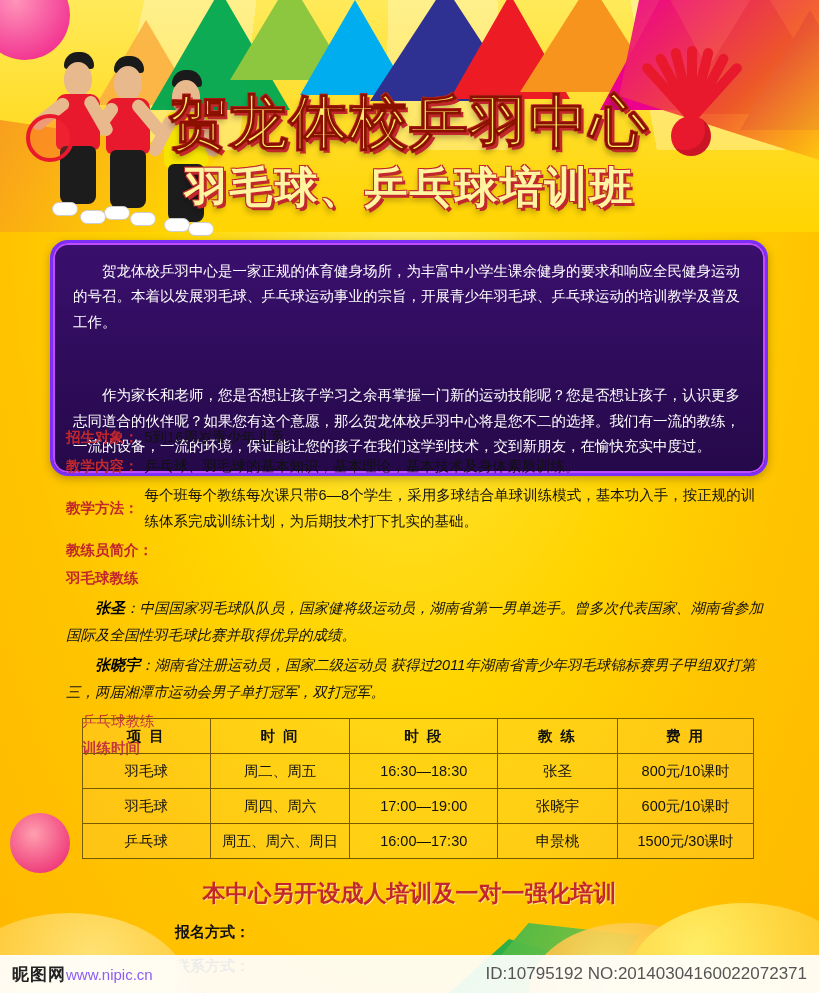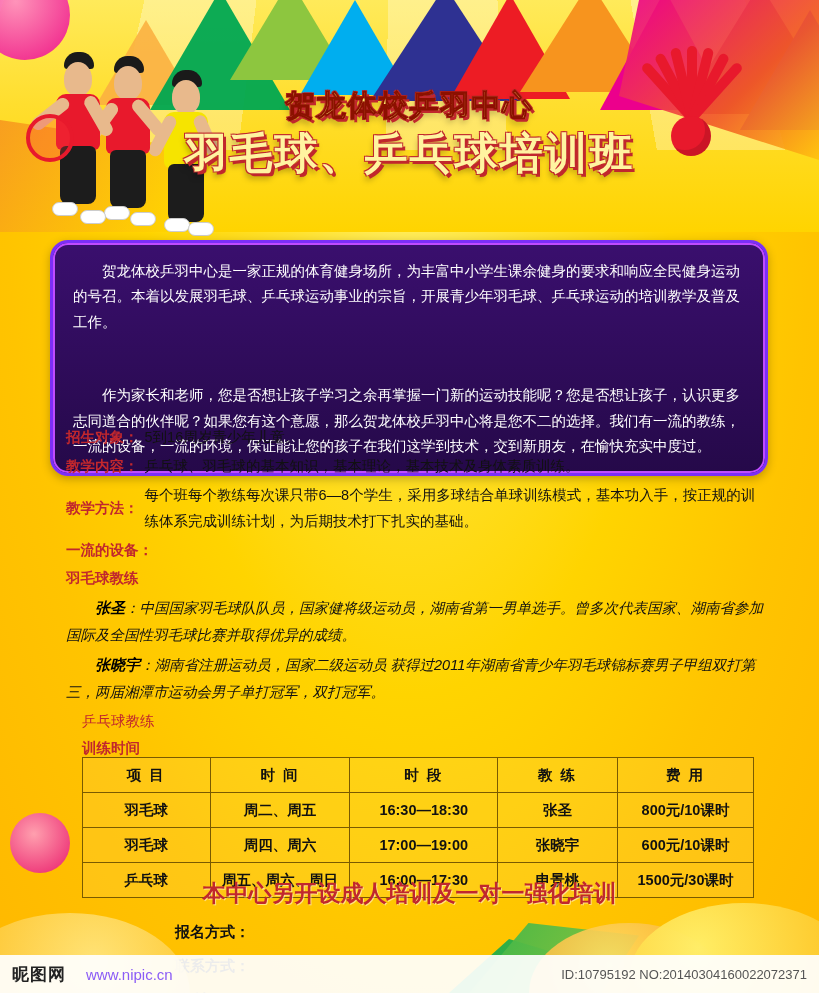--- a/index.html
+++ b/index.html
@@ -60,21 +60,21 @@
   }
   .shuttle .cork {
     position:absolute; left:44px; top:74px; width:40px; height:40px;
     background:#E8192C; border-radius:50%;
     box-shadow:inset -6px -6px 0 rgba(0,0,0,.12);
   }
 
   
   .title-wrap { position:absolute; left:0; top:88px; width:819px; text-align:center; }
   .title1 {
-    font-size:29px; font-weight:bold; letter-spacing:2px;
+    font-size:58px; font-weight:bold; letter-spacing:2px;
     color:#FFE96B;
     -webkit-text-stroke:1px #8C1000;
     text-shadow:
       3px 3px 0 #C1272D, -1px -1px 0 #C1272D, 1px -1px 0 #C1272D,
       -1px 1px 0 #C1272D, 0 5px 6px rgba(0,0,0,.35);
     line-height:1.18;
   }
   .title2 {
     margin-top:3px;
     font-size:43px; font-weight:bold; letter-spacing:2px;
@@ -119,27 +119,26 @@
   .row { display:flex; align-items:center; margin-bottom:2px; }
   .lab { color:#C1272D; font-weight:bold; font-size:14.5px; white-space:nowrap; line-height:1.85; }
   .val { color:#111; font-size:14.5px; line-height:1.85; margin-left:6px; }
   .block { color:#111; font-size:14.5px; line-height:1.85; }
   .hdr { color:#C1272D; font-weight:bold; font-size:14.5px; line-height:1.9; }
   .sub { color:#C1272D; font-weight:normal; font-size:14.5px; line-height:1.9; margin-left:16px;}
   .coach-name { color:#000; font-weight:bold; font-size:15px; }
   .para { margin-top:2px; margin-bottom:2px; text-indent:2em;font-style:italic; }
 
   
-  .tbl { position:absolute; left:82px; top:757px; width:672px; border-collapse:collapse; }
+  .tbl { position:absolute; left:82px; top:718px; width:672px; border-collapse:collapse; }
   .tbl th, .tbl td {
     border:1px solid #7a5a00;
     height:32px; text-align:center;
     font-size:14.5px; color:#111;
     background:rgba(255,255,255,0.08);
-    font-weight:bold;
   }
   .tbl th { font-weight:bold; letter-spacing:2px; }
 
   .bigline {
     position:absolute; left:0; top:878px; width:819px; text-align:center;
     font-size:23px; font-weight:bold; color:#C1272D;
     text-shadow:1px 1px 0 rgba(255,255,255,.5);
   }
   .footform { position:absolute; left:175px; top:915px; width:500px; }
   .footform div { font-size:15px; font-weight:bold; color:#111; line-height:2.25; }
@@ -161,27 +160,27 @@
   .pinkball2 { position:absolute; left:10px; bottom:120px; width:60px; height:60px; border-radius:50%;
       background:radial-gradient(circle at 40% 35%, #FF9ACD, #E6007E); opacity:.85;}
 
   
   .wmbar {
     position:absolute; left:0; bottom:0; width:819px; height:38px;
     background:rgba(255,255,255,0.92);
     display:flex; align-items:center; justify-content:space-between;
     padding:0 12px; box-sizing:border-box;
   }
-  .wm-left { display:flex; align-items:center; gap:20px; }
+  .wm-left { display:flex; align-items:center; gap:0; }
   .wm-logo {
     font-size:17px; font-weight:bold; color:#222;
     letter-spacing:1px;
   }
   .wm-url { font-size:15px; color:#8b5cf6; }
-  .wm-id { font-size:13px; color:#555; }
+  .wm-id { font-size:17px; color:#555; }
 </style>
 </head>
 <body>
 
 <div class="poster">
 
   <div class="topband">
     <div class="rays"></div>
     <div class="tri t10"></div>
     <div class="tri t1"></div>
@@ -266,21 +265,21 @@
     <div class="row">
       <span class="lab">教学内容：</span>
       <span class="val">乒乓球、羽毛球的基本知识，基本理论，基本技术及身体素质训练。</span>
     </div>
 
     <div class="row">
       <span class="lab">教学方法：</span>
       <span class="val" style="flex:1;">每个班每个教练每次课只带6—8个学生，采用多球结合单球训练模式，基本功入手，按正规的训练体系完成训练计划，为后期技术打下扎实的基础。</span>
     </div>
 
-    <div class="hdr">一流的设备：</div>
+    <div class="hdr">教练员简介：</div>
     <div class="hdr">羽毛球教练</div>
 
     <div class="block para">
       <span class="coach-name">张圣</span><span>：中国国家羽毛球队队员，国家健将级运动员，湖南省第一男单选手。曾多次代表国家、湖南省参加国际及全国性羽毛球比赛并取得优异的成绩。</span>
     </div>
 
     <div class="block para">
       <span class="coach-name">张晓宇</span><span>：湖南省注册运动员，国家二级运动员 获得过2011年湖南省青少年羽毛球锦标赛男子甲组双打第三，两届湘潭市运动会男子单打冠军，双打冠军。</span>
     </div>
 

